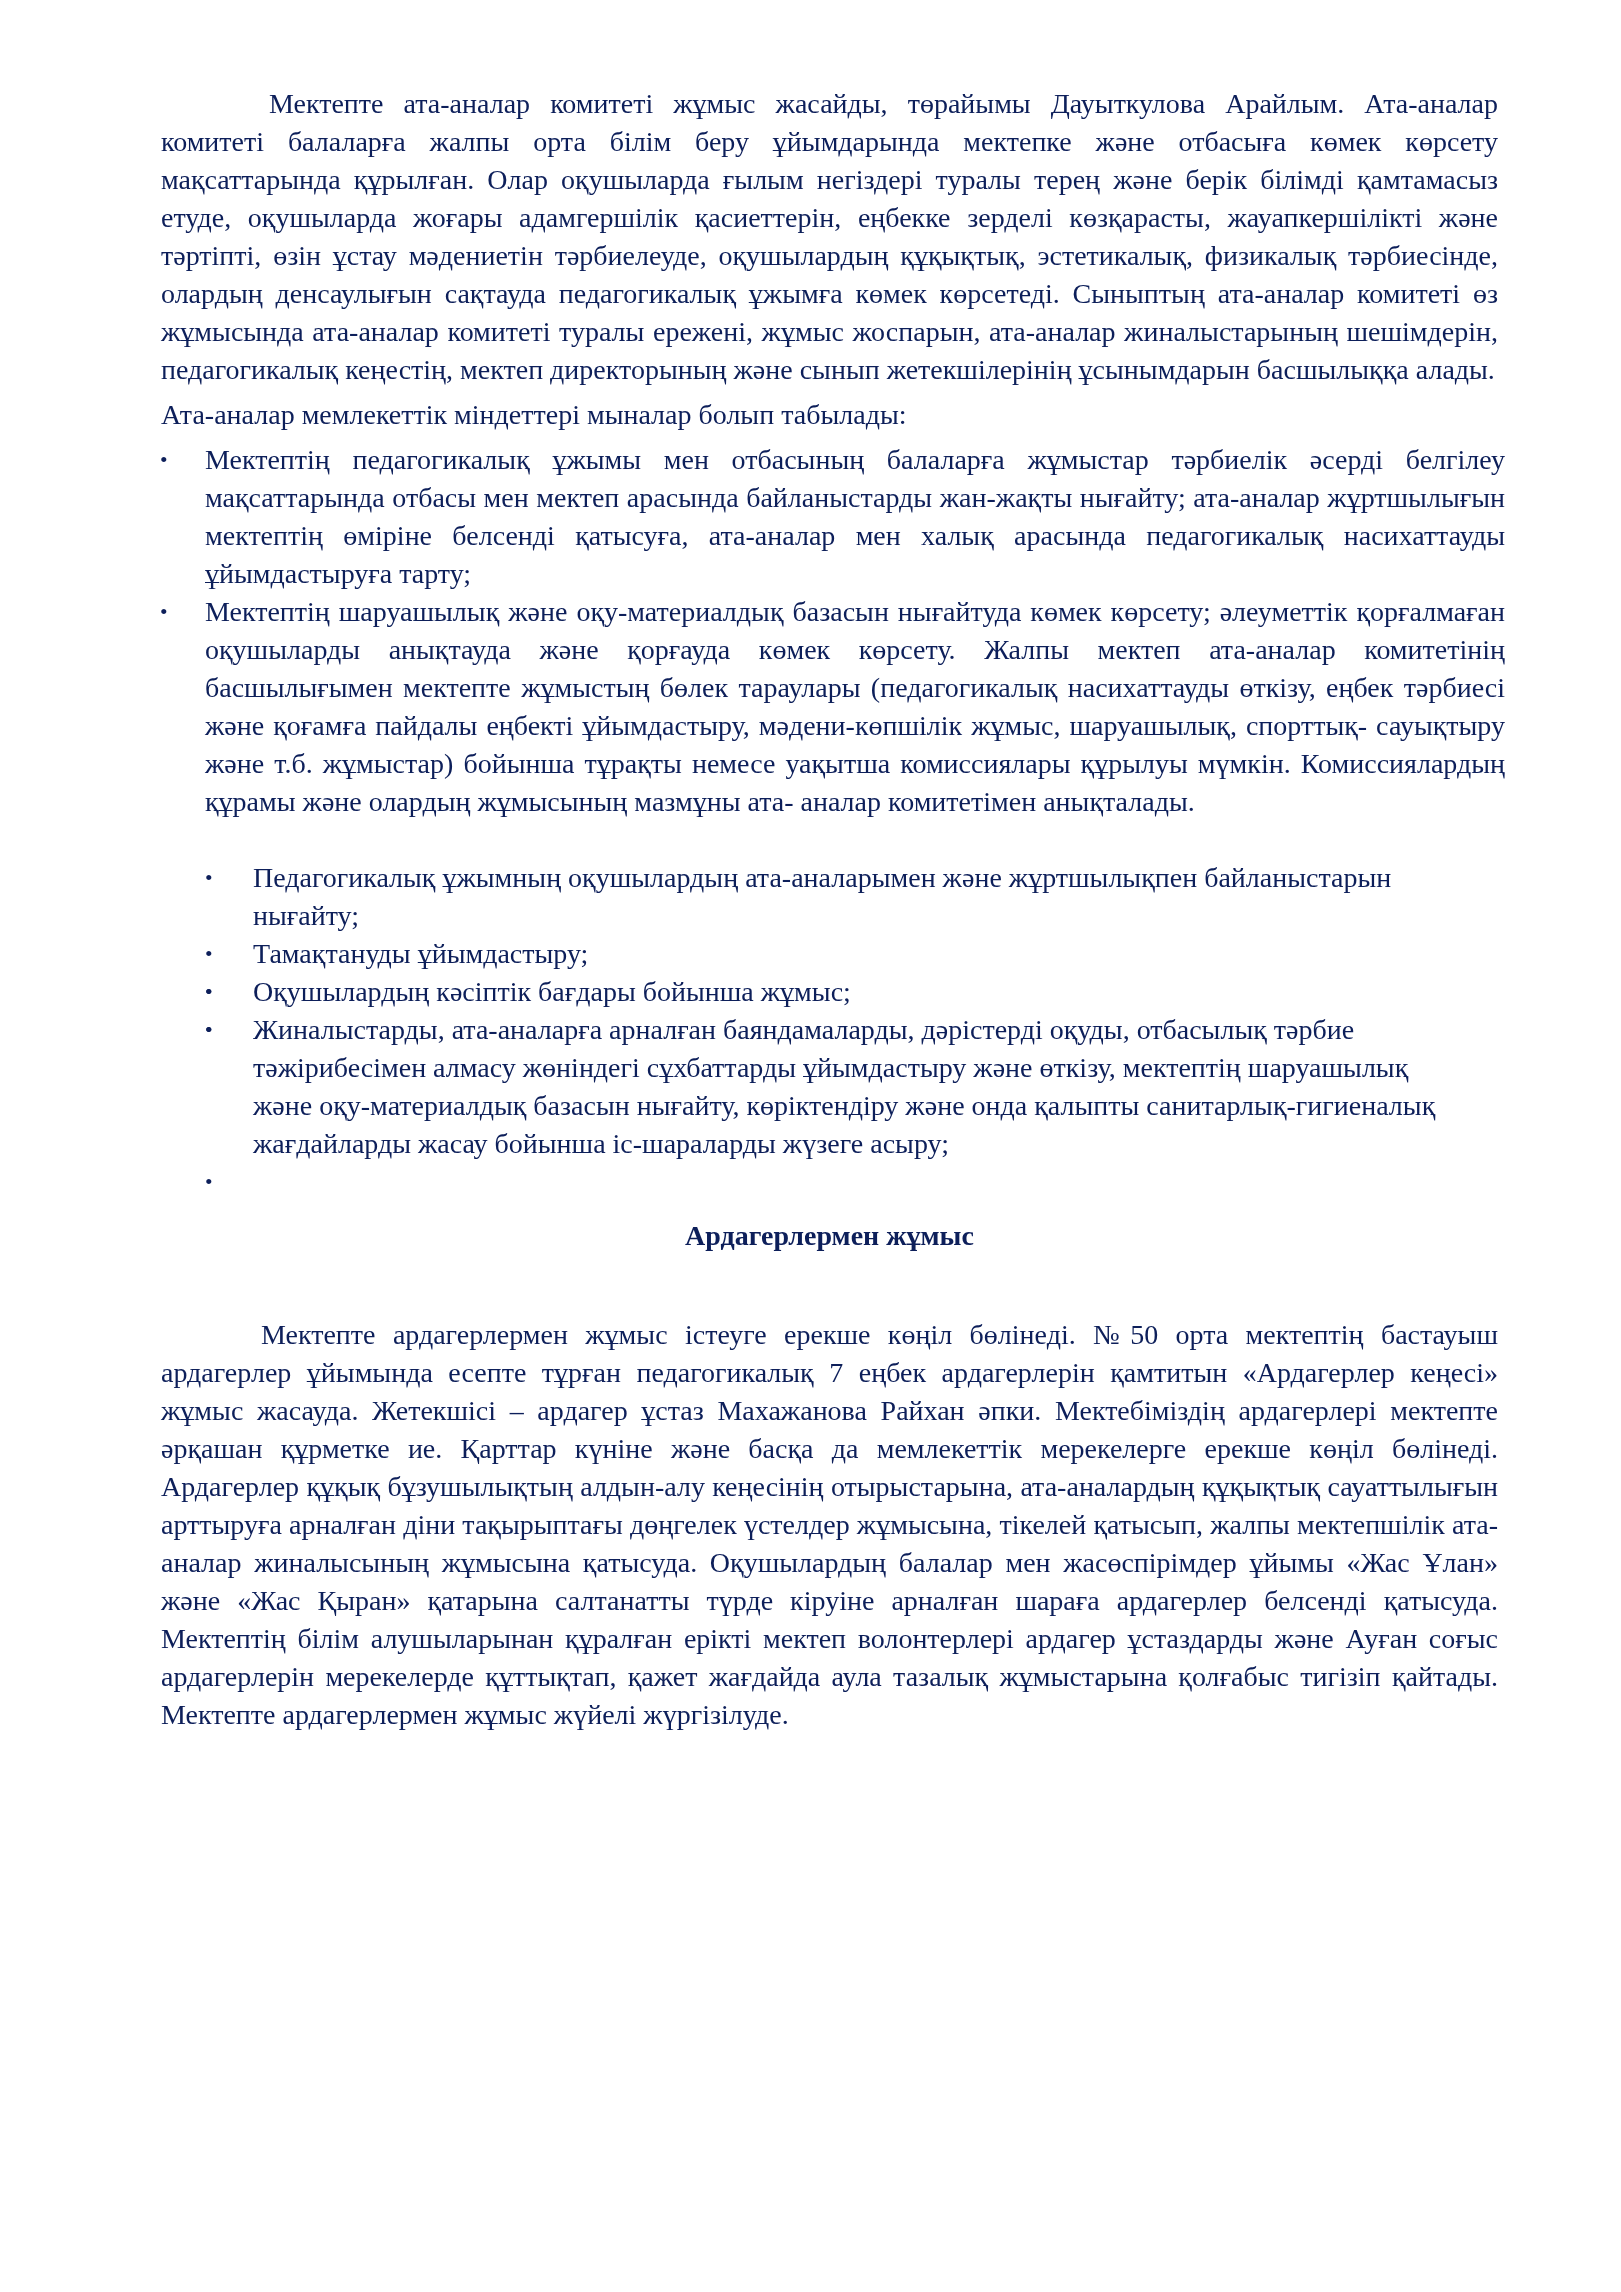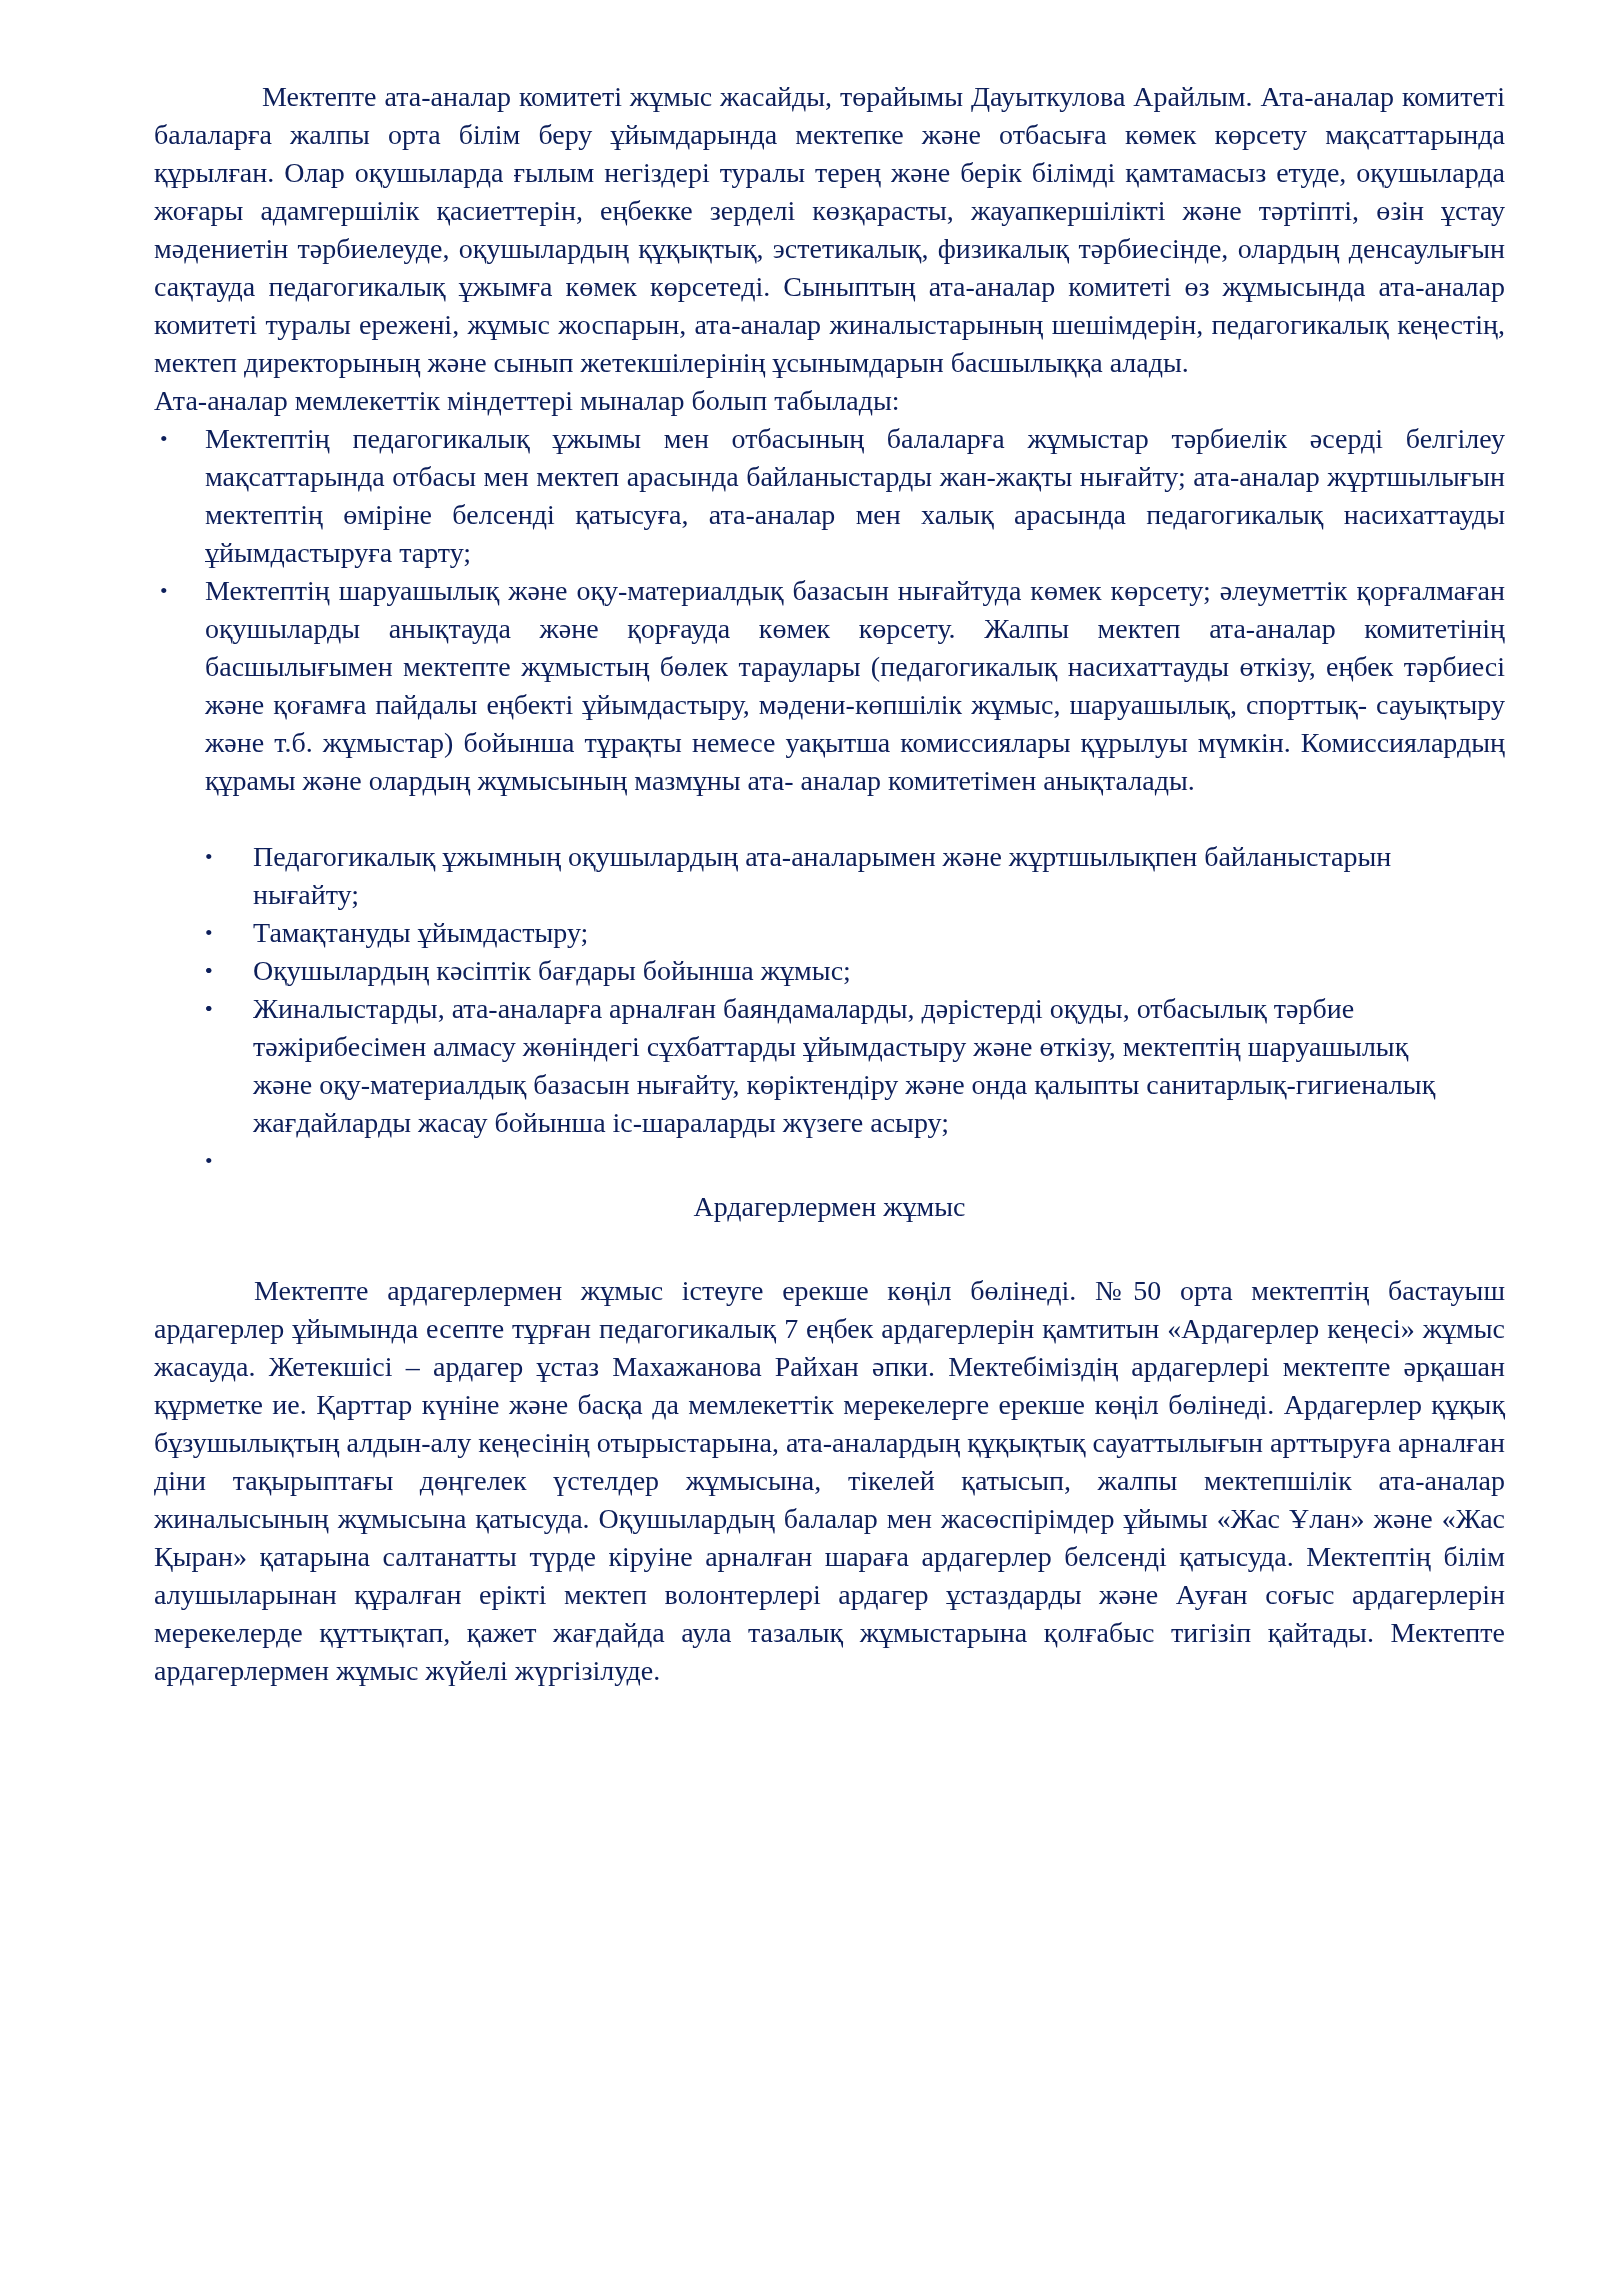--- a/index.html
+++ b/index.html
@@ -17,21 +17,21 @@
       position: absolute;
       left: 154px;
       top: 78px;
       width: 1351px;
       color: #0d1f5a;
       font-family: "Liberation Serif", "DejaVu Serif", serif;
       font-size: 28px;
       line-height: 38px;
     }
     p {
-      margin: 0;
+      margin: 7px;
       text-align: justify;
     }
     .indent {
       text-indent: 108px;
     }
     .indent2 {
       text-indent: 100px;
     }
     ul {
       list-style: none;
@@ -62,23 +62,23 @@
       left: 51px;
       top: 0;
     }
     .bullet {
       font-size: 21.6px;
     }
     .gap {
       height: 38px;
     }
     h2 {
-      margin: 8px;
+      margin: 16px;
       font-size: 28px;
-      font-weight: normal;
+      font-weight: bold;
       text-align: center;
       line-height: 38px;
     }
   </style>
 </head>
 <body>
 
 <div class="page">
 
   <p class="indent">Мектепте  ата-аналар комитеті жұмыс жасайды, төрайымы  Дауыткулова Арайлым. Ата-аналар комитеті балаларға жалпы орта білім беру ұйымдарында мектепке және отбасыға көмек көрсету мақсаттарында құрылған. Олар оқушыларда ғылым негіздері туралы терең және берік білімді қамтамасыз етуде, оқушыларда жоғары адамгершілік қасиеттерін, еңбекке зерделі көзқарасты, жауапкершілікті және тәртіпті, өзін ұстау мәдениетін тәрбиелеуде, оқушылардың құқықтық, эстетикалық, физикалық тәрбиесінде, олардың денсаулығын сақтауда педагогикалық ұжымға көмек көрсетеді. Сыныптың ата-аналар комитеті өз жұмысында ата-аналар комитеті туралы ережені, жұмыс жоспарын, ата-аналар жиналыстарының шешімдерін, педагогикалық кеңестің, мектеп директорының және сынып жетекшілерінің ұсынымдарын басшылыққа алады.</p>

